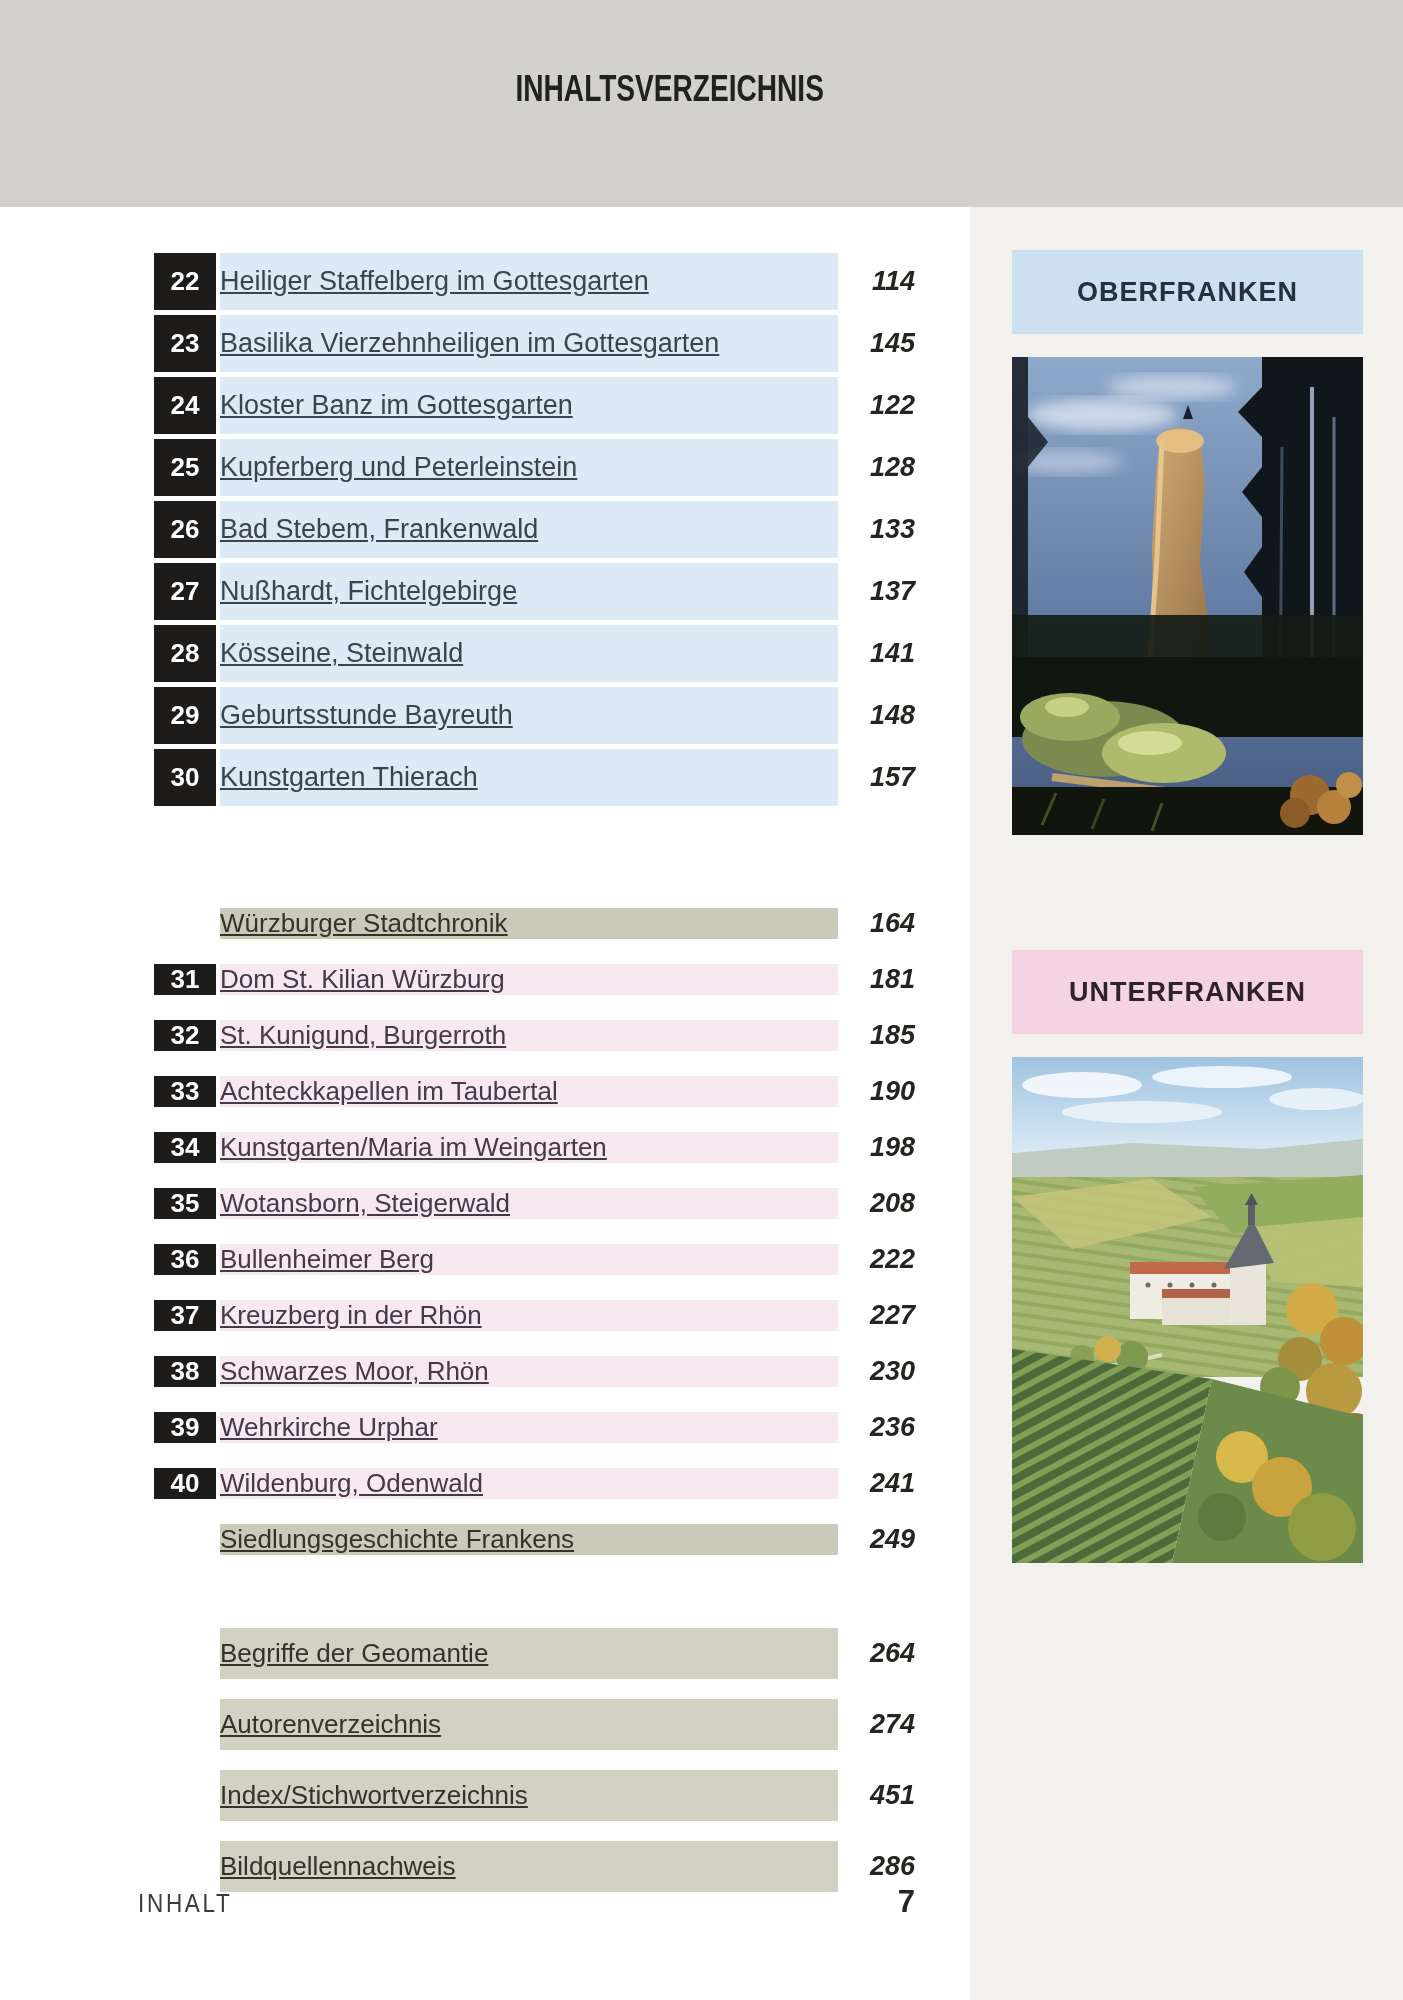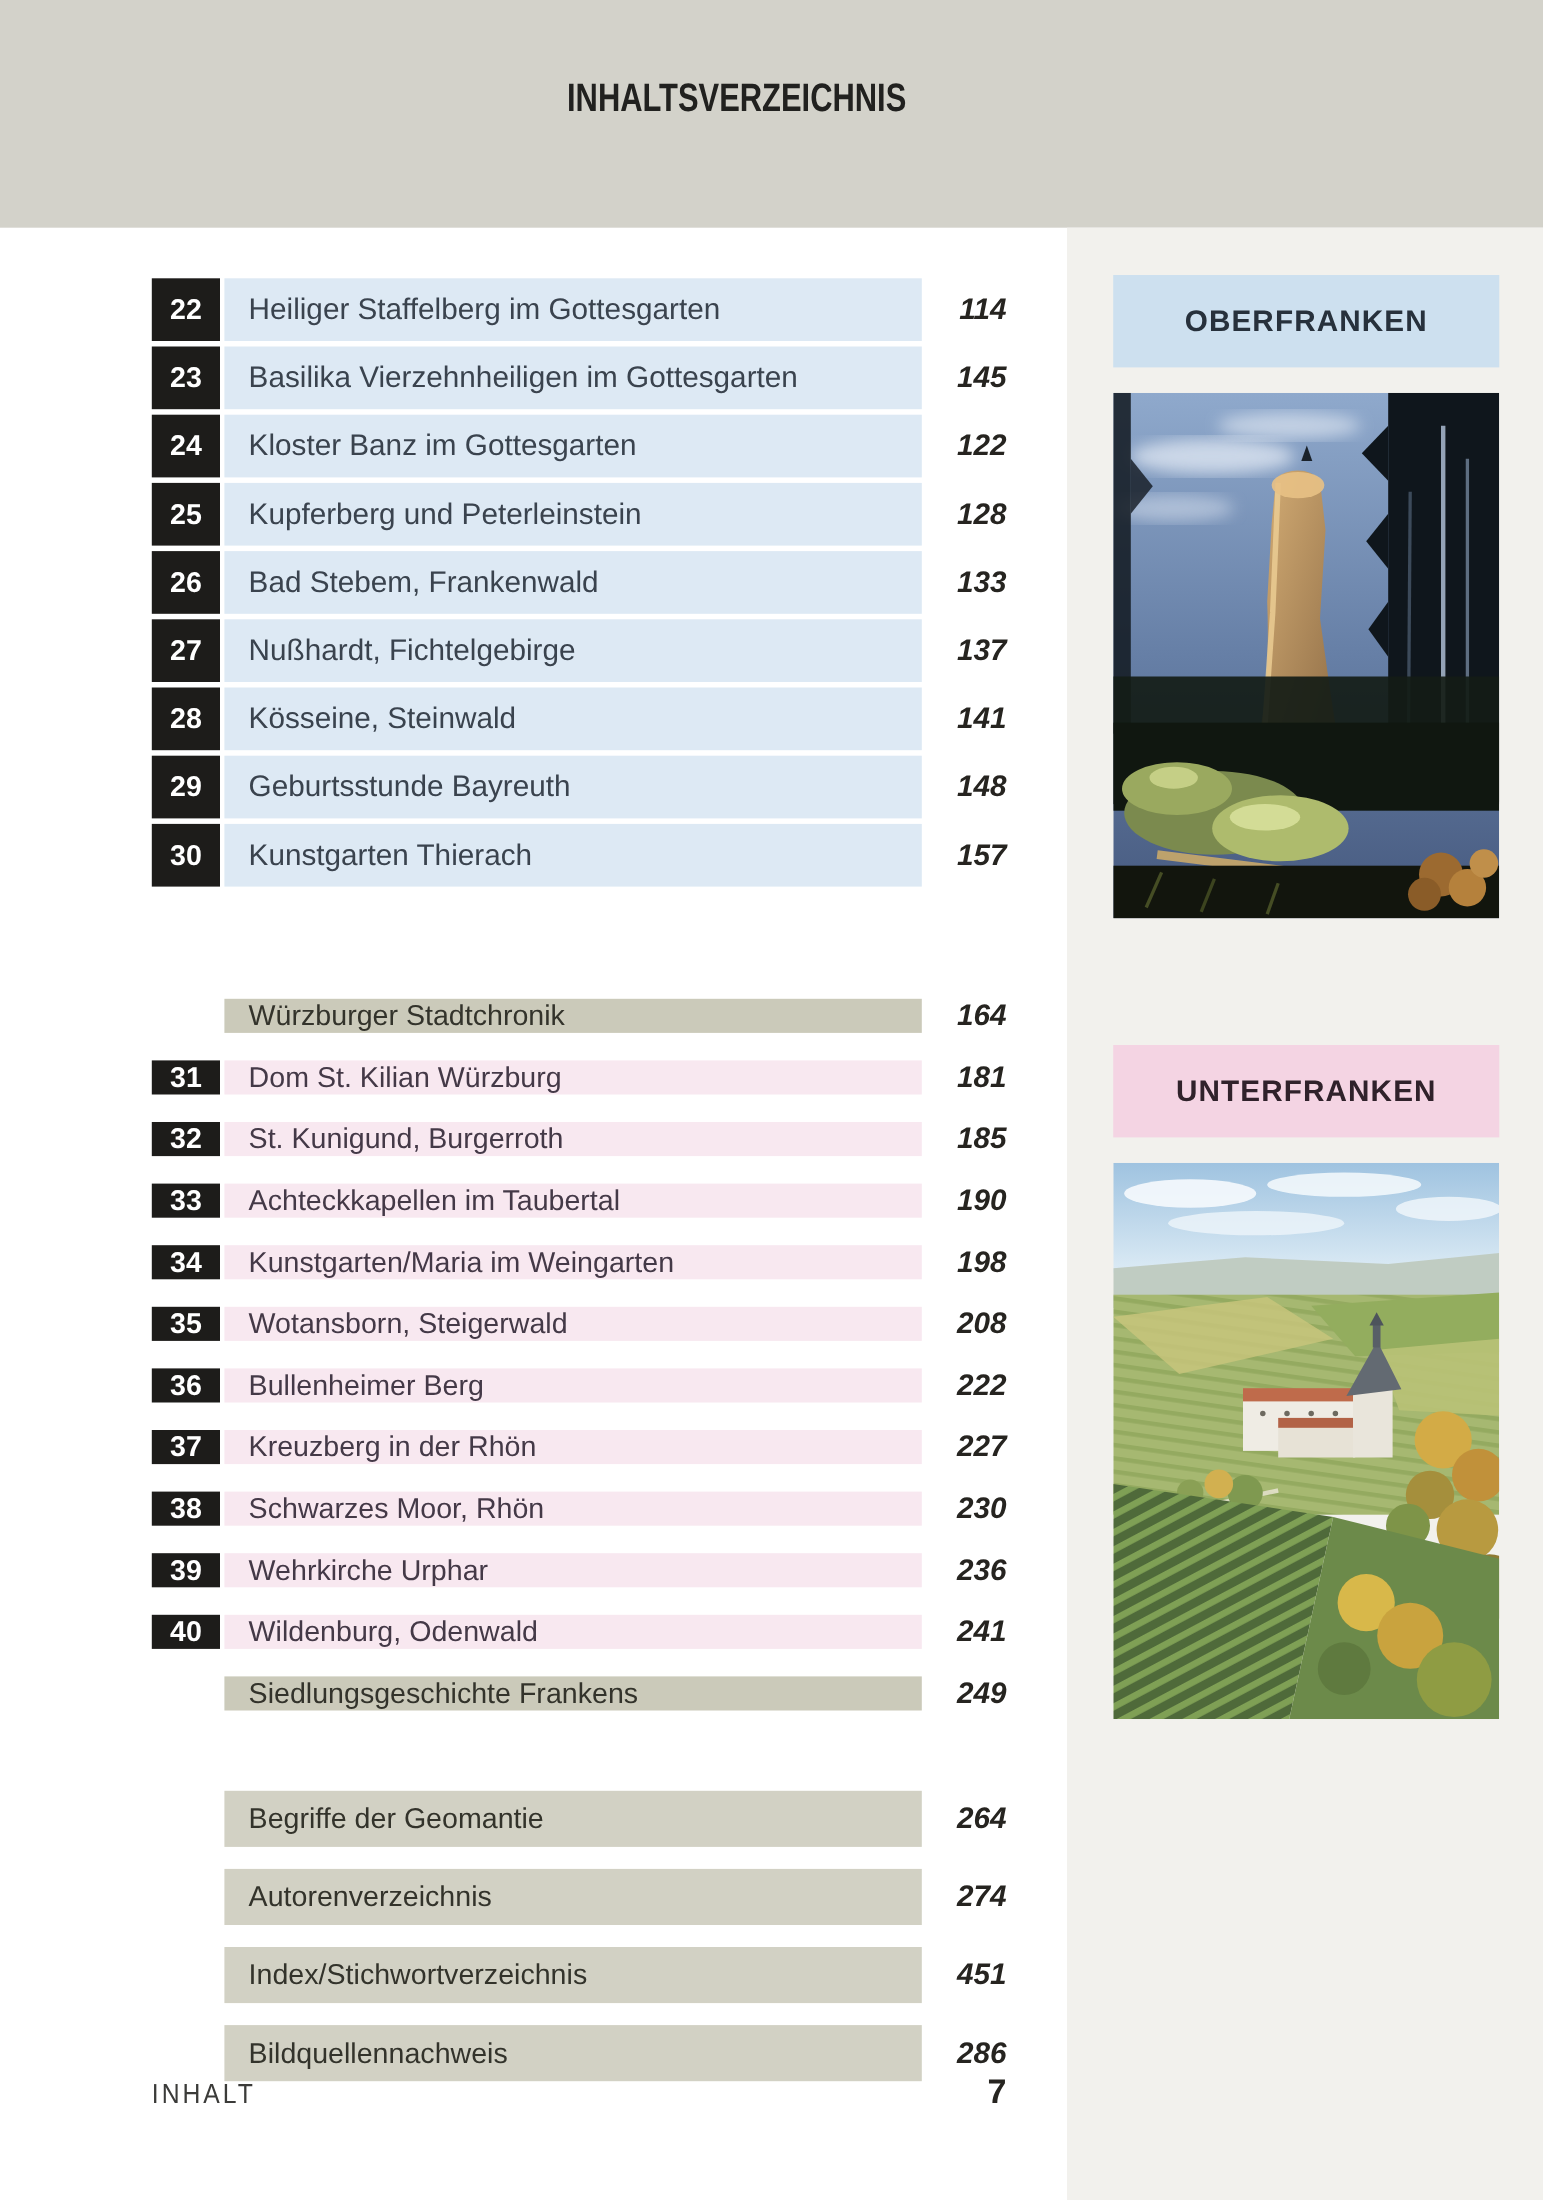--- a/index.html
+++ b/index.html
@@ -33,26 +33,26 @@
   .toc { position:absolute; left:138px; top:253px; width:777px; }
   .row { display:flex; align-items:stretch; }
   .sec1 .row { height:57px; margin-bottom:5px; }
   .sec2 { margin-top:92px; }
   .sec2 .row { height:51px; margin-bottom:5px;align-items:center; }
   .sec3 { margin-top:63px; }
   .sec3 .row { height:51px; margin-bottom:20px; }
   .numbox {
     width:62px; margin-right:4px; background:#1d1c1a; color:#ffffff;
     display:flex; align-items:center; justify-content:center;
-    font-weight:700; font-size:26px; flex:none;
+    font-weight:700; font-size:26px; flex:none;margin-left:16px;
   }
   .row.noNum .numbox { visibility:hidden; background:transparent; }
   .band {
-    flex:1; display:flex; align-items:center; padding-left:22px;
-    font-size:27px; min-width:0; white-space:nowrap; overflow:hidden;
+    flex:1; display:flex; align-items:center; 
+    font-size:27px; min-width:0; white-space:nowrap; overflow:hidden;text-decoration:underline;
   }
   .sec1 .band { background:#dde9f4; color:#3a434e; }
   .sec2 .band { background:#f8e8f0; color:#443947; font-size:26px; }
   .sec2 .row.hdr .band { background:#cbcaba; color:#33332b; }
   .sec3 .band { background:#d2d1c4; color:#33332b; font-size:26px; }
   .pagenum {
     width:77px; flex:none; display:flex; align-items:center; justify-content:flex-end;
     font-weight:700; font-size:27px; color:#262420;font-style:italic;
   }
 

